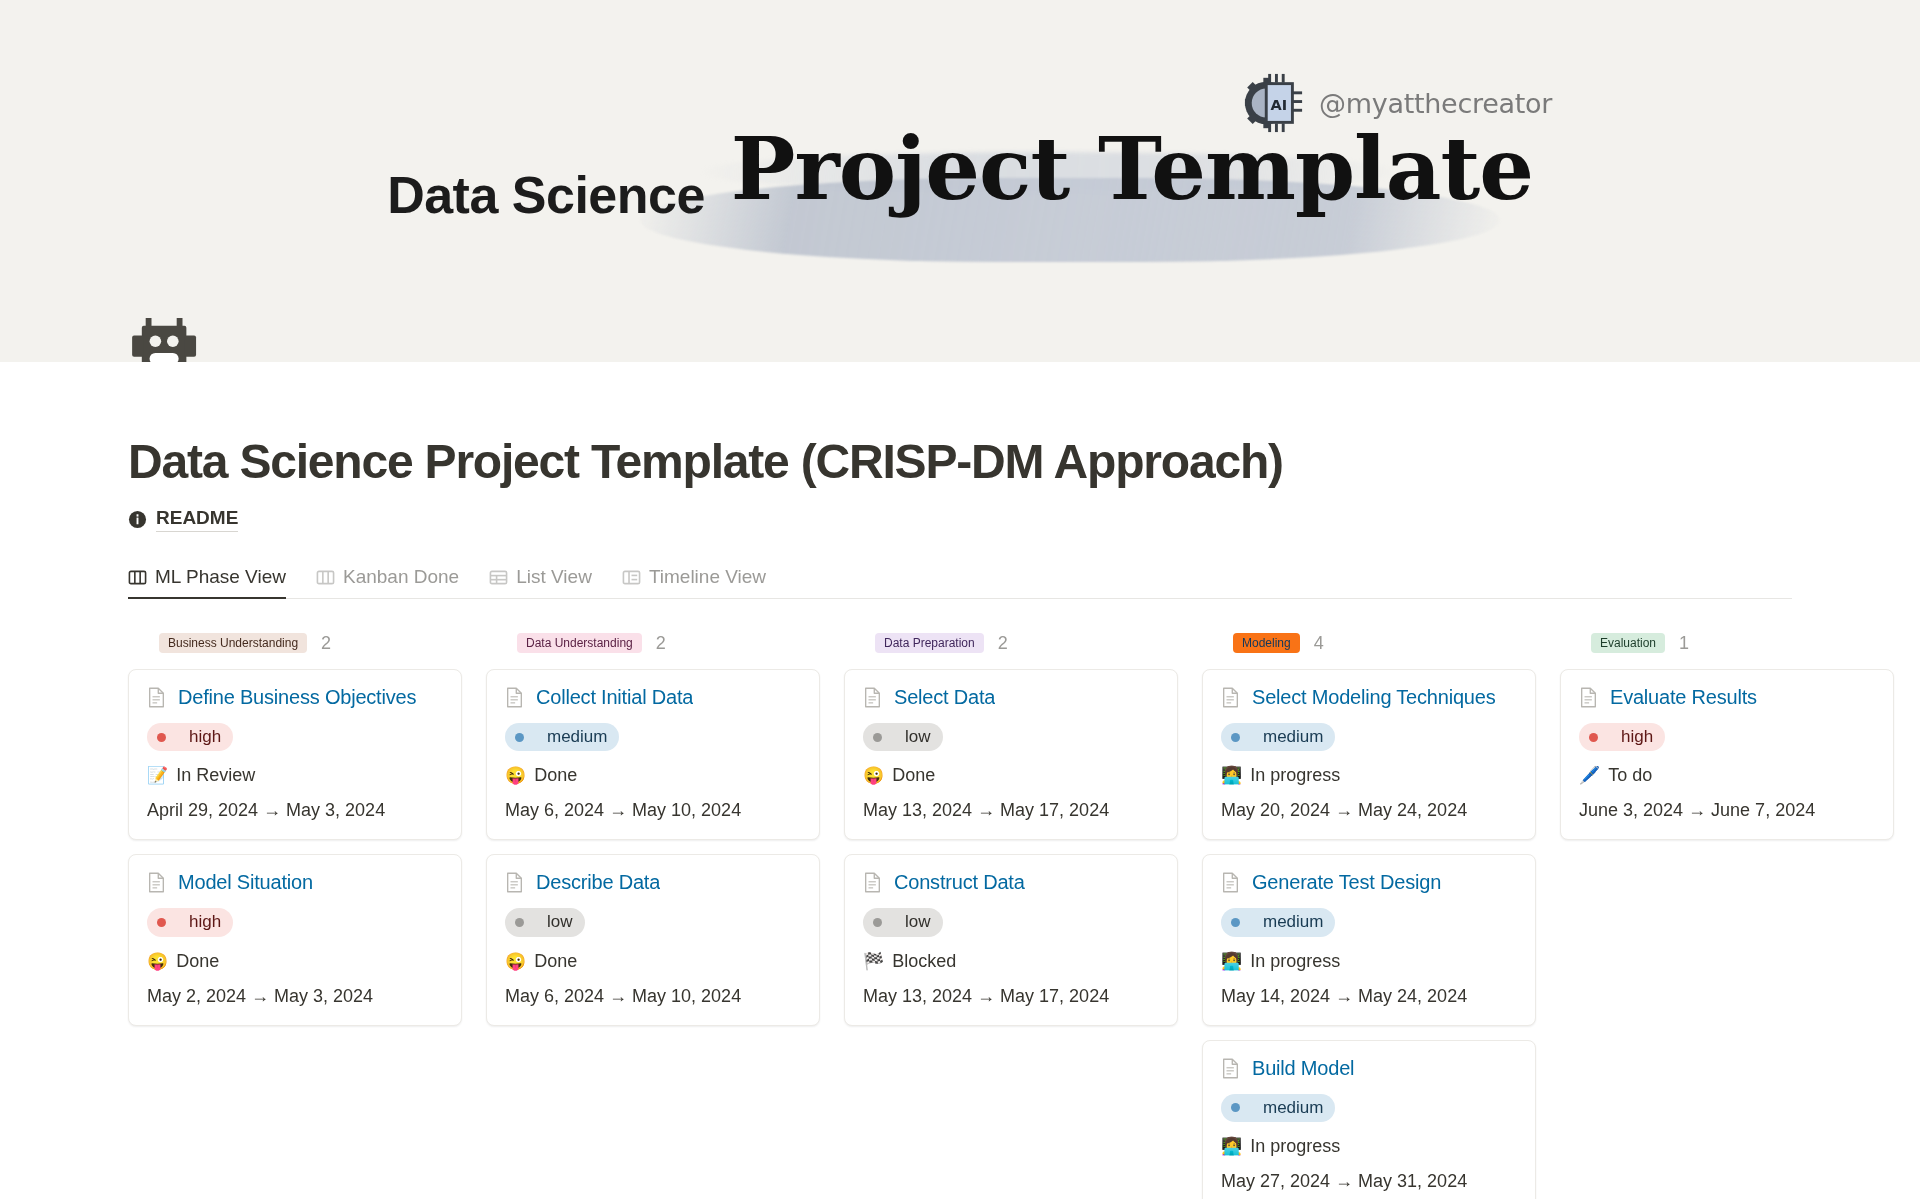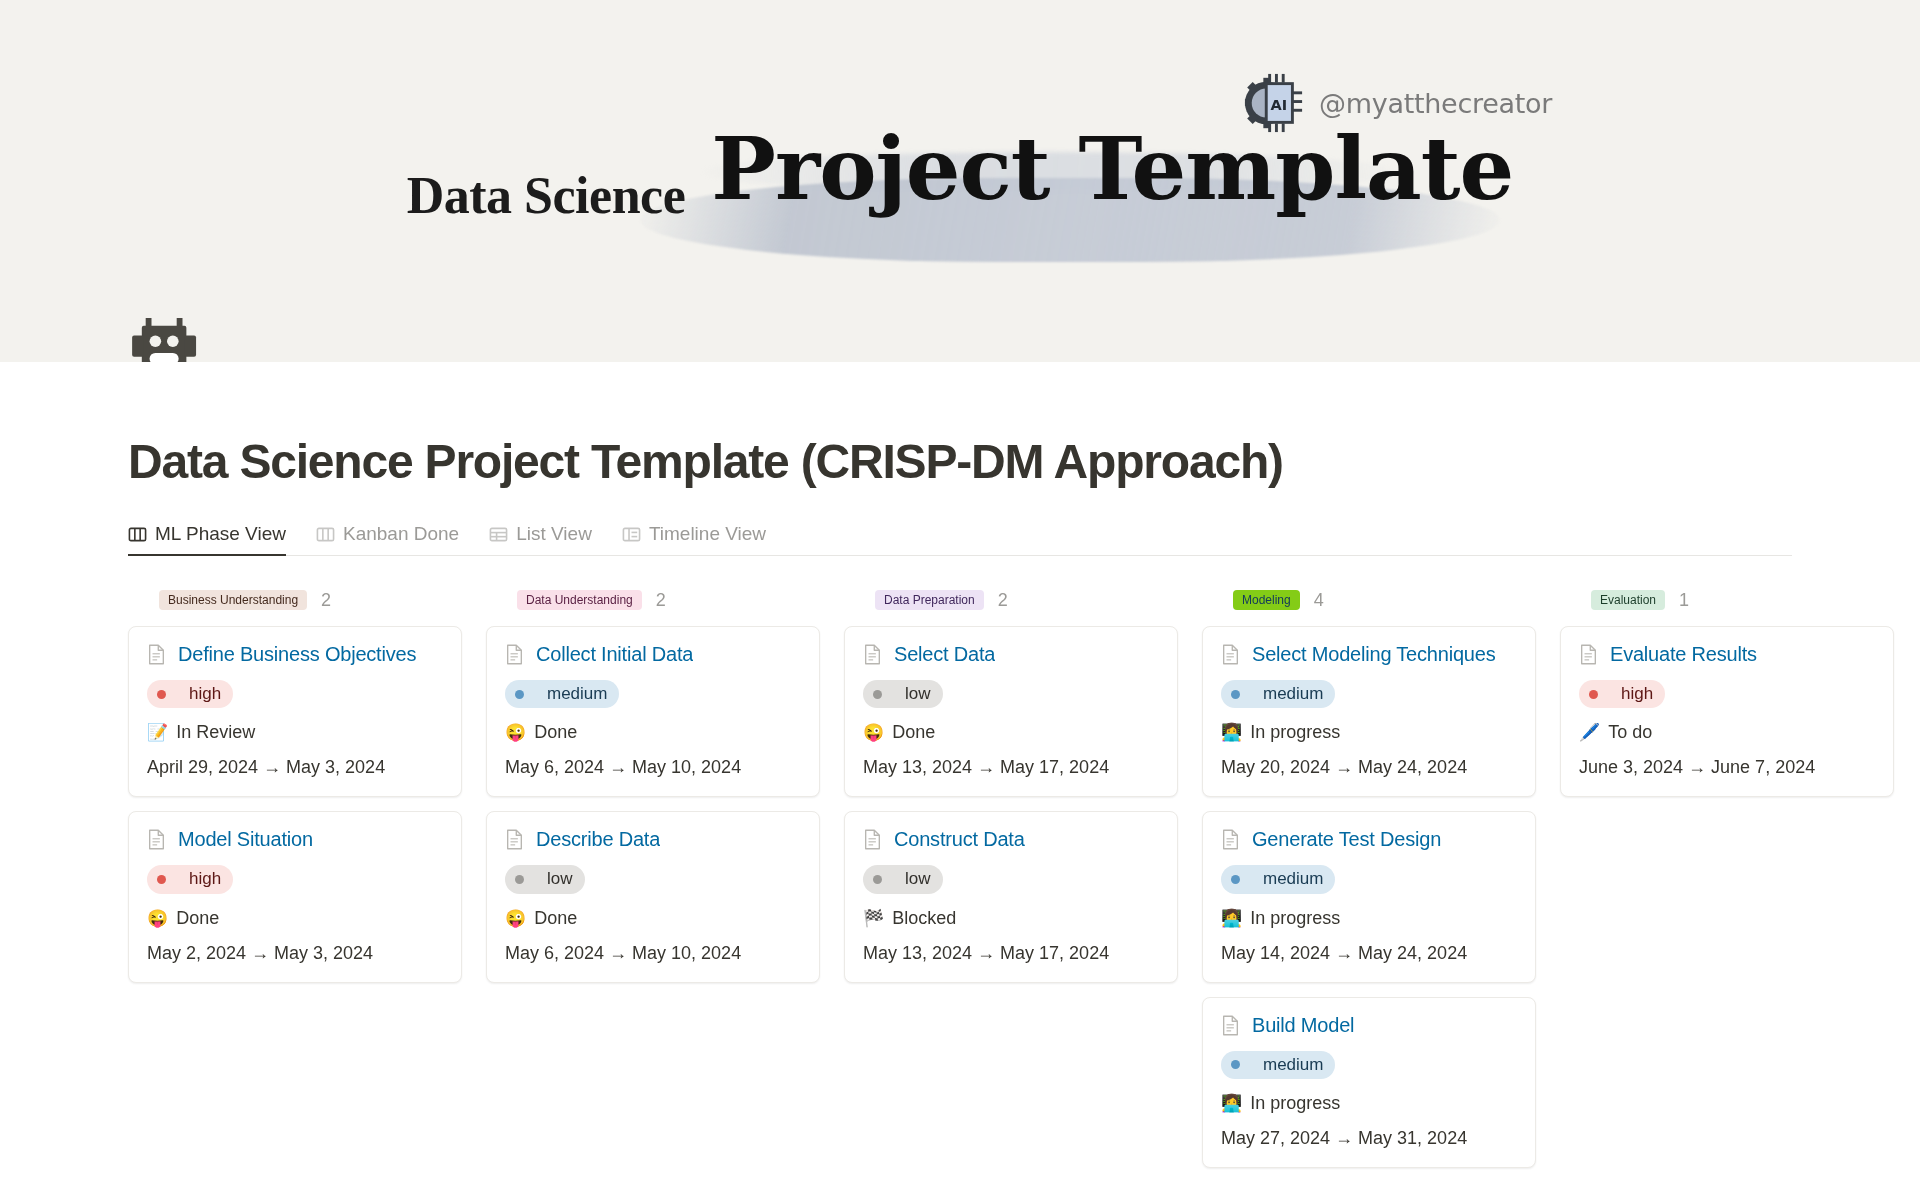--- a/index.html
+++ b/index.html
@@ -64,21 +64,21 @@
   }
   .title-line {
     position: absolute;
     left: 0;
     top: 118px;
     width: 1920px;
     text-align: center;
     white-space: nowrap;
   }
   .t-small {
-    font-family: Liberation Serif, serif;
+    font-family: Liberation Sans, sans-serif;
     font-weight: bold;
     font-size: 52px;
     color: #1c1c1c;
     letter-spacing: -0.5px;
     vertical-align: -14px;
   }
   .t-big {
     font-family: "DejaVu Serif", serif;
     font-weight: bold;
     font-size: 86px;
@@ -282,20 +282,28 @@
       <circle cx="23" cy="12" r="3" fill="#f3f2ee"></circle>
       <rect x="11" y="18" width="15" height="6" rx="3" fill="#ffffff"></rect>
     </svg>
   </div>
 </div>
 
 <div class="page">
 
   <h1 class="page-title">Data Science Project Template (CRISP-DM Approach)</h1>
 
+  <div class="readme-row">
+    <svg class="readme-icon" viewBox="0 0 20 20">
+      <circle cx="10" cy="10" r="9" fill="#37352f"></circle>
+      <rect x="9" y="8" width="2" height="7" fill="#ffffff"></rect>
+      <rect x="9" y="4.5" width="2" height="2.4" fill="#ffffff"></rect>
+    </svg>
+    <span class="readme-label">README</span>
+  </div>
 
   <div class="tabs">
     <div class="tab active">
       <svg class="tab-ico" viewBox="0 0 20 20">
         <rect x="1.5" y="3.5" width="17" height="13" rx="1.6" fill="none" stroke="#37352f" stroke-width="1.7"></rect>
         <line x1="7.2" y1="3.5" x2="7.2" y2="16.5" stroke="#37352f" stroke-width="1.7"></line>
         <line x1="12.8" y1="3.5" x2="12.8" y2="16.5" stroke="#37352f" stroke-width="1.7"></line>
       </svg>
       <span class="tab-label">ML Phase View</span>
     </div>
@@ -437,21 +445,21 @@
           </div><div class="prio" style="background: rgb(227, 226, 224); color: rgb(50, 48, 44);">
             <span class="dot" style="background: rgb(155, 154, 151);"></span>
             <span>low</span>
           </div><div class="status-row">
             <span class="status-emoji">🏁</span>
             <span>Blocked</span>
           </div><div class="dates">May 13, 2024 → May 17, 2024</div></div>
       </div>
       <div class="column">
         <div class="col-head">
-          <span class="col-chip" style="background: #84cc16; color: rgb(18, 56, 92);">Modeling</span>
+          <span class="col-chip" style="background: #f97316; color: rgb(18, 56, 92);">Modeling</span>
           <span class="col-count">4</span>
         </div>
         <div class="card"><div class="card-title-row">
             <svg class="doc-ico" viewBox="0 0 18 20">
               <path d="M2.5 1.2h8.2l4.8 4.8v12.8H2.5z" fill="#ffffff" stroke="#b8b6b1" stroke-width="1.3" stroke-linejoin="round"></path>
               <path d="M10.7 1.2v4.8h4.8" fill="none" stroke="#b8b6b1" stroke-width="1.3" stroke-linejoin="round"></path>
               <line x1="5.2" y1="9.3" x2="12.2" y2="9.3" stroke="#c3c1bc" stroke-width="1.2"></line>
               <line x1="5.2" y1="12.2" x2="12.2" y2="12.2" stroke="#c3c1bc" stroke-width="1.2"></line>
               <line x1="5.2" y1="15.1" x2="9.6" y2="15.1" stroke="#c3c1bc" stroke-width="1.2"></line>
             </svg>

